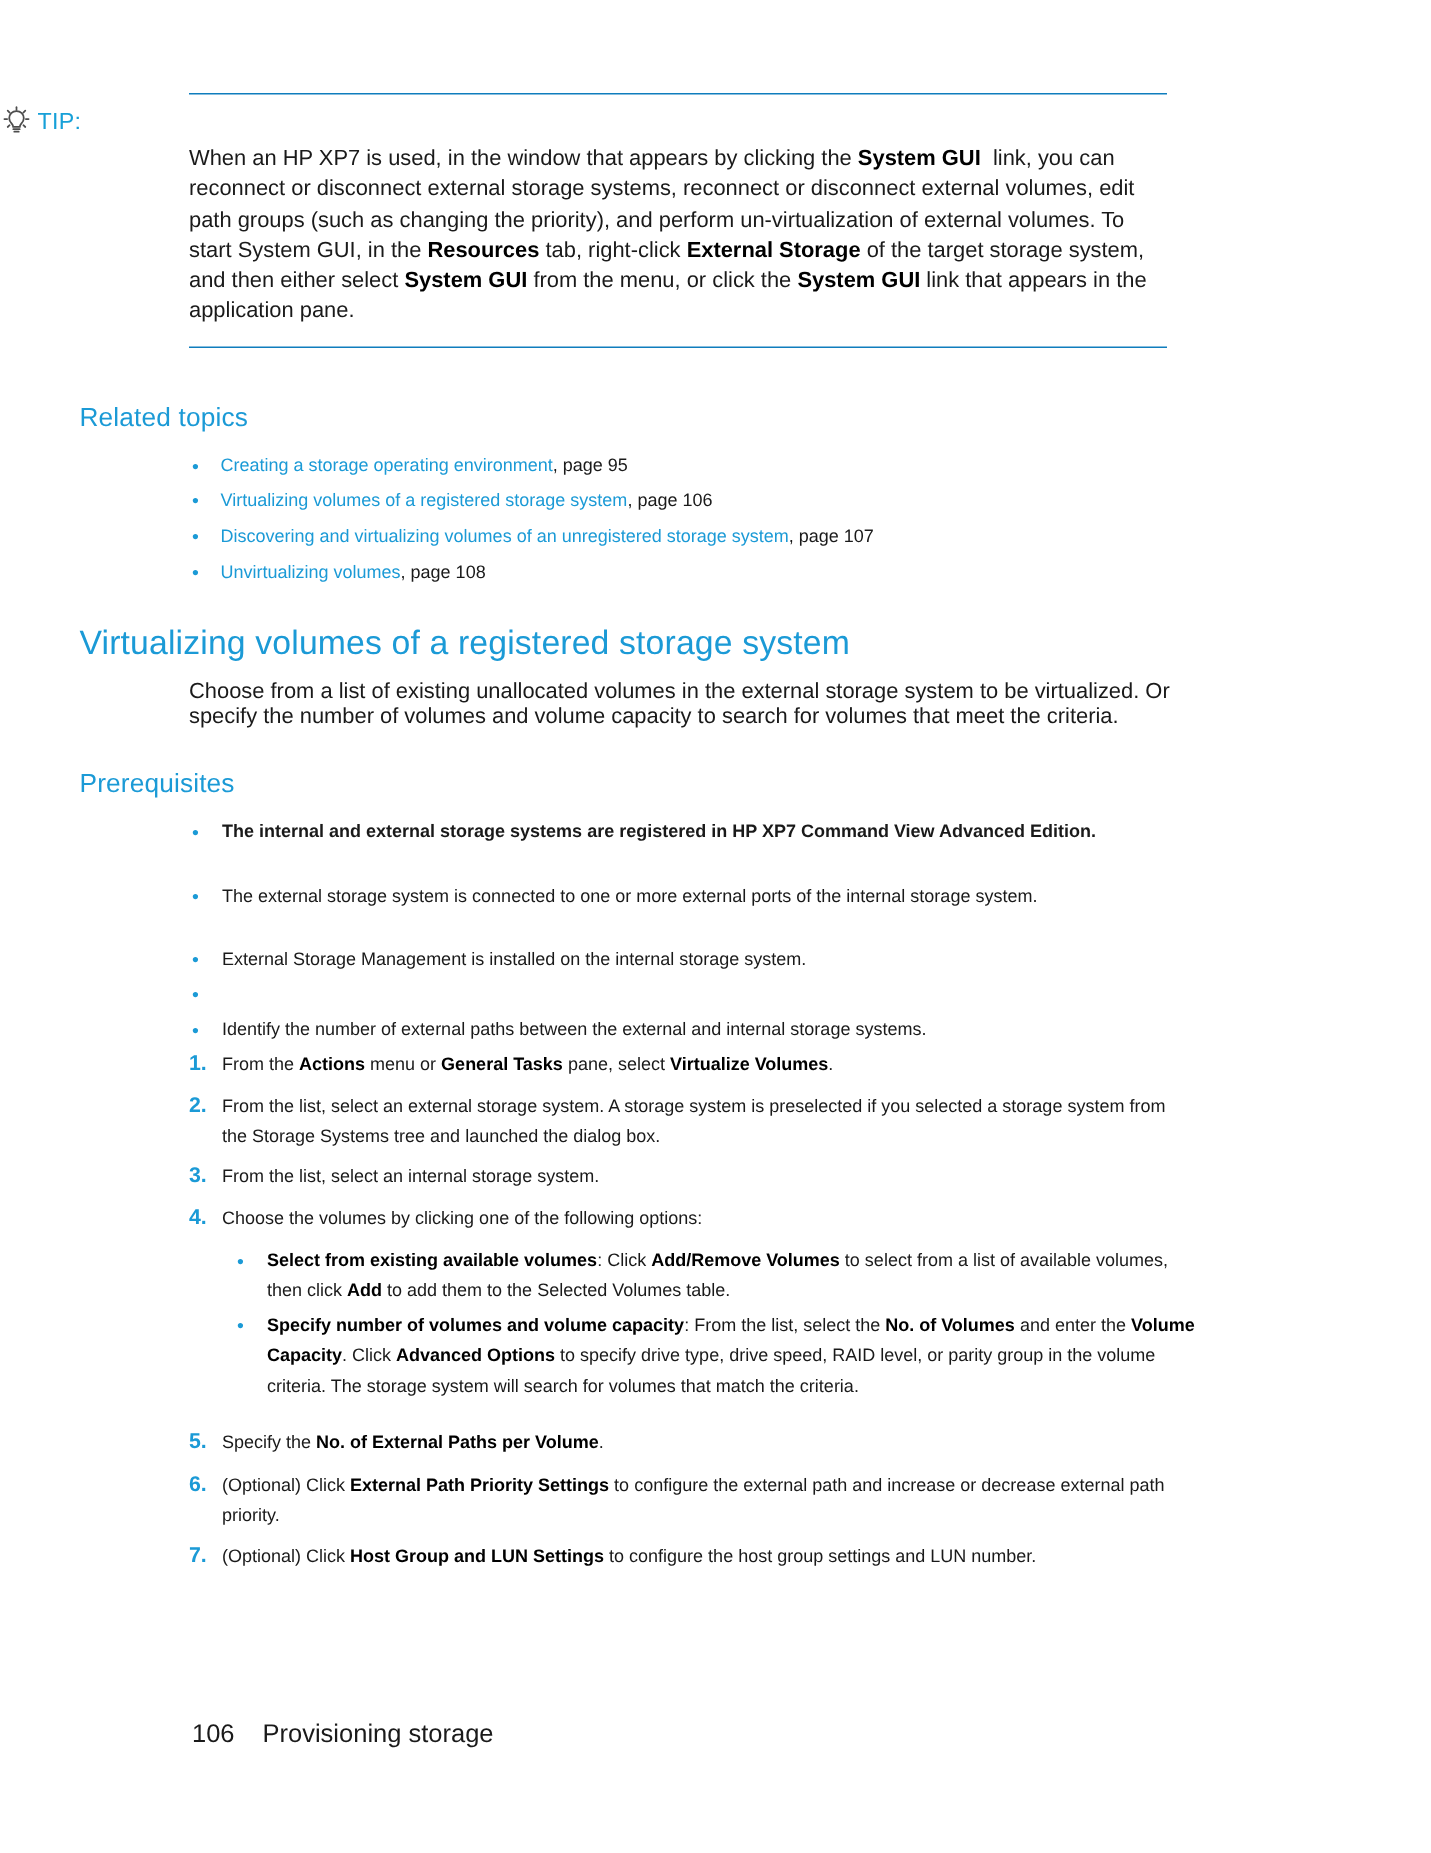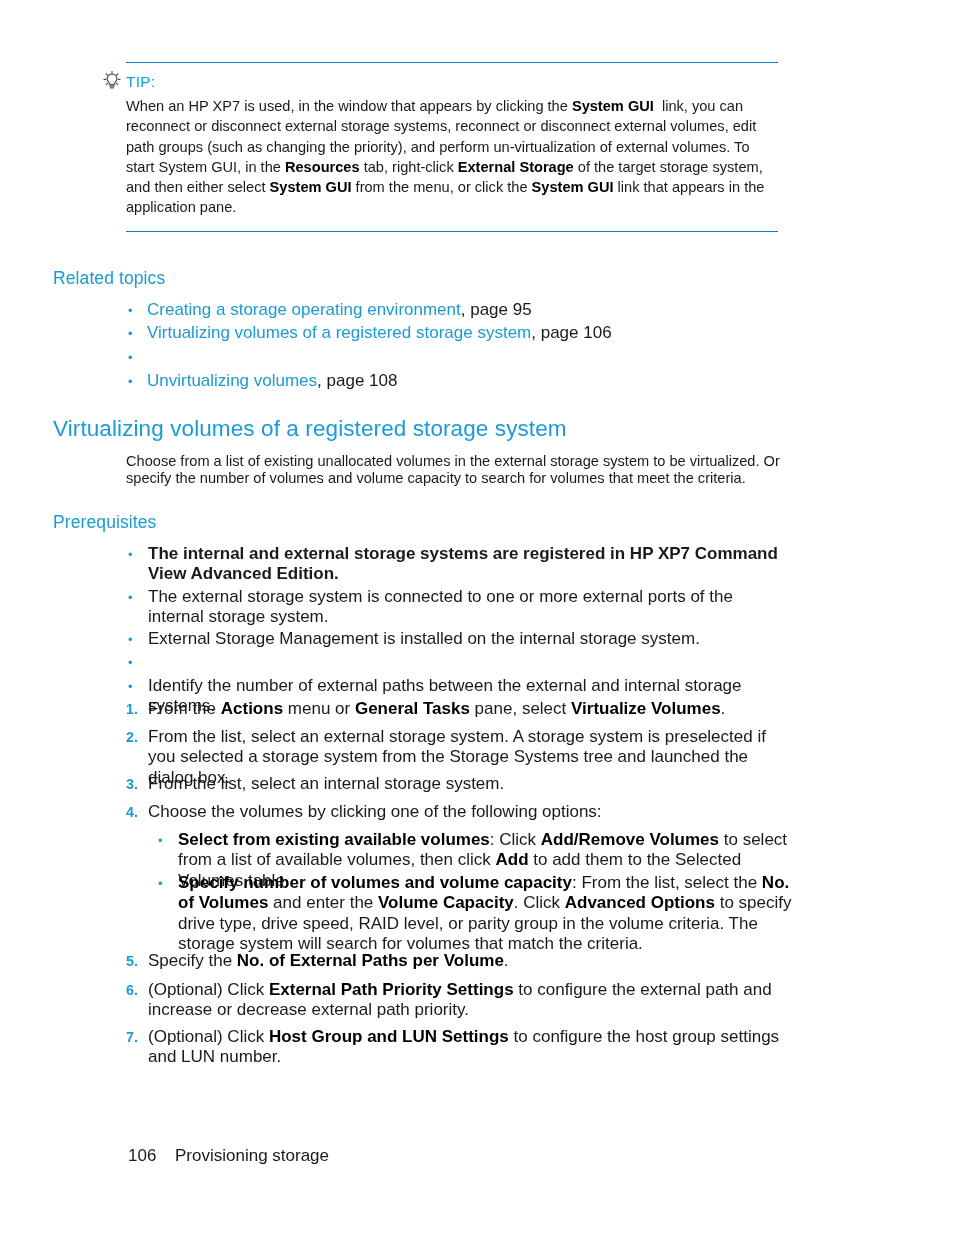--- a/index.html
+++ b/index.html
@@ -36,21 +36,20 @@
     width: 652px;
   }
   .tip-rule.bottom {
     margin-top: 0;
   }
   .tip-head {
     display: flex;
     align-items: center;
     height: 26px;
     margin-top: 5px;
-    padding-left: 101px;
   }
   .tip-bulb {
     width: 22px;
     height: 22px;
     flex: 0 0 22px;
     margin-right: 3px;
     display: block;
   }
   .tip-label {
     font-size: 15.5px;
@@ -87,21 +86,21 @@
     font-size: 22.5px;
     color: #1b9ad6;
     font-weight: 400;
     letter-spacing: 0.1px;
     white-space: nowrap;
   }
 
   
   .row {
     position: absolute;
-    font-size: 17px;
+    font-size: 12px;
     line-height: 20.4px;
     color: #1a1a1a;
   }
   .marker {
     position: absolute;
     color: #1b9ad6;
     font-size: 14.6px;
     line-height: 20.4px;
   }
   .marker.num {
@@ -179,20 +178,23 @@
   <div class="row" style="left:147px; top:300px; width:660px;">
     <span class="xref">Creating a storage operating environment</span><span>, page 95</span>
   </div>
 
   <div class="marker dot" style="left:128px; top:323px;">•</div>
   <div class="row" style="left:147px; top:323px; width:660px;">
     <span class="xref">Virtualizing volumes of a registered storage system</span><span>, page 106</span>
   </div>
 
   <div class="marker dot" style="left:128px; top:347px;">•</div>
+  <div class="row" style="left:147px; top:347px; width:680px;">
+    <span class="xref">Discovering and virtualizing volumes of an unregistered storage system</span><span>, page 107</span>
+  </div>
 
   <div class="marker dot" style="left:128px; top:371px;">•</div>
   <div class="row" style="left:147px; top:371px; width:660px;">
     <span class="xref">Unvirtualizing volumes</span><span>, page 108</span>
   </div>
 
   <div class="h1-blue" style="top:416px;">Virtualizing volumes of a registered storage system</div>
 
   <div class="para" style="left:126px; top:453px; width:670px;">Choose from a list of existing unallocated volumes in the external storage system to be virtualized. Or specify the number of volumes and volume capacity to search for volumes that meet the criteria.</div>
 

